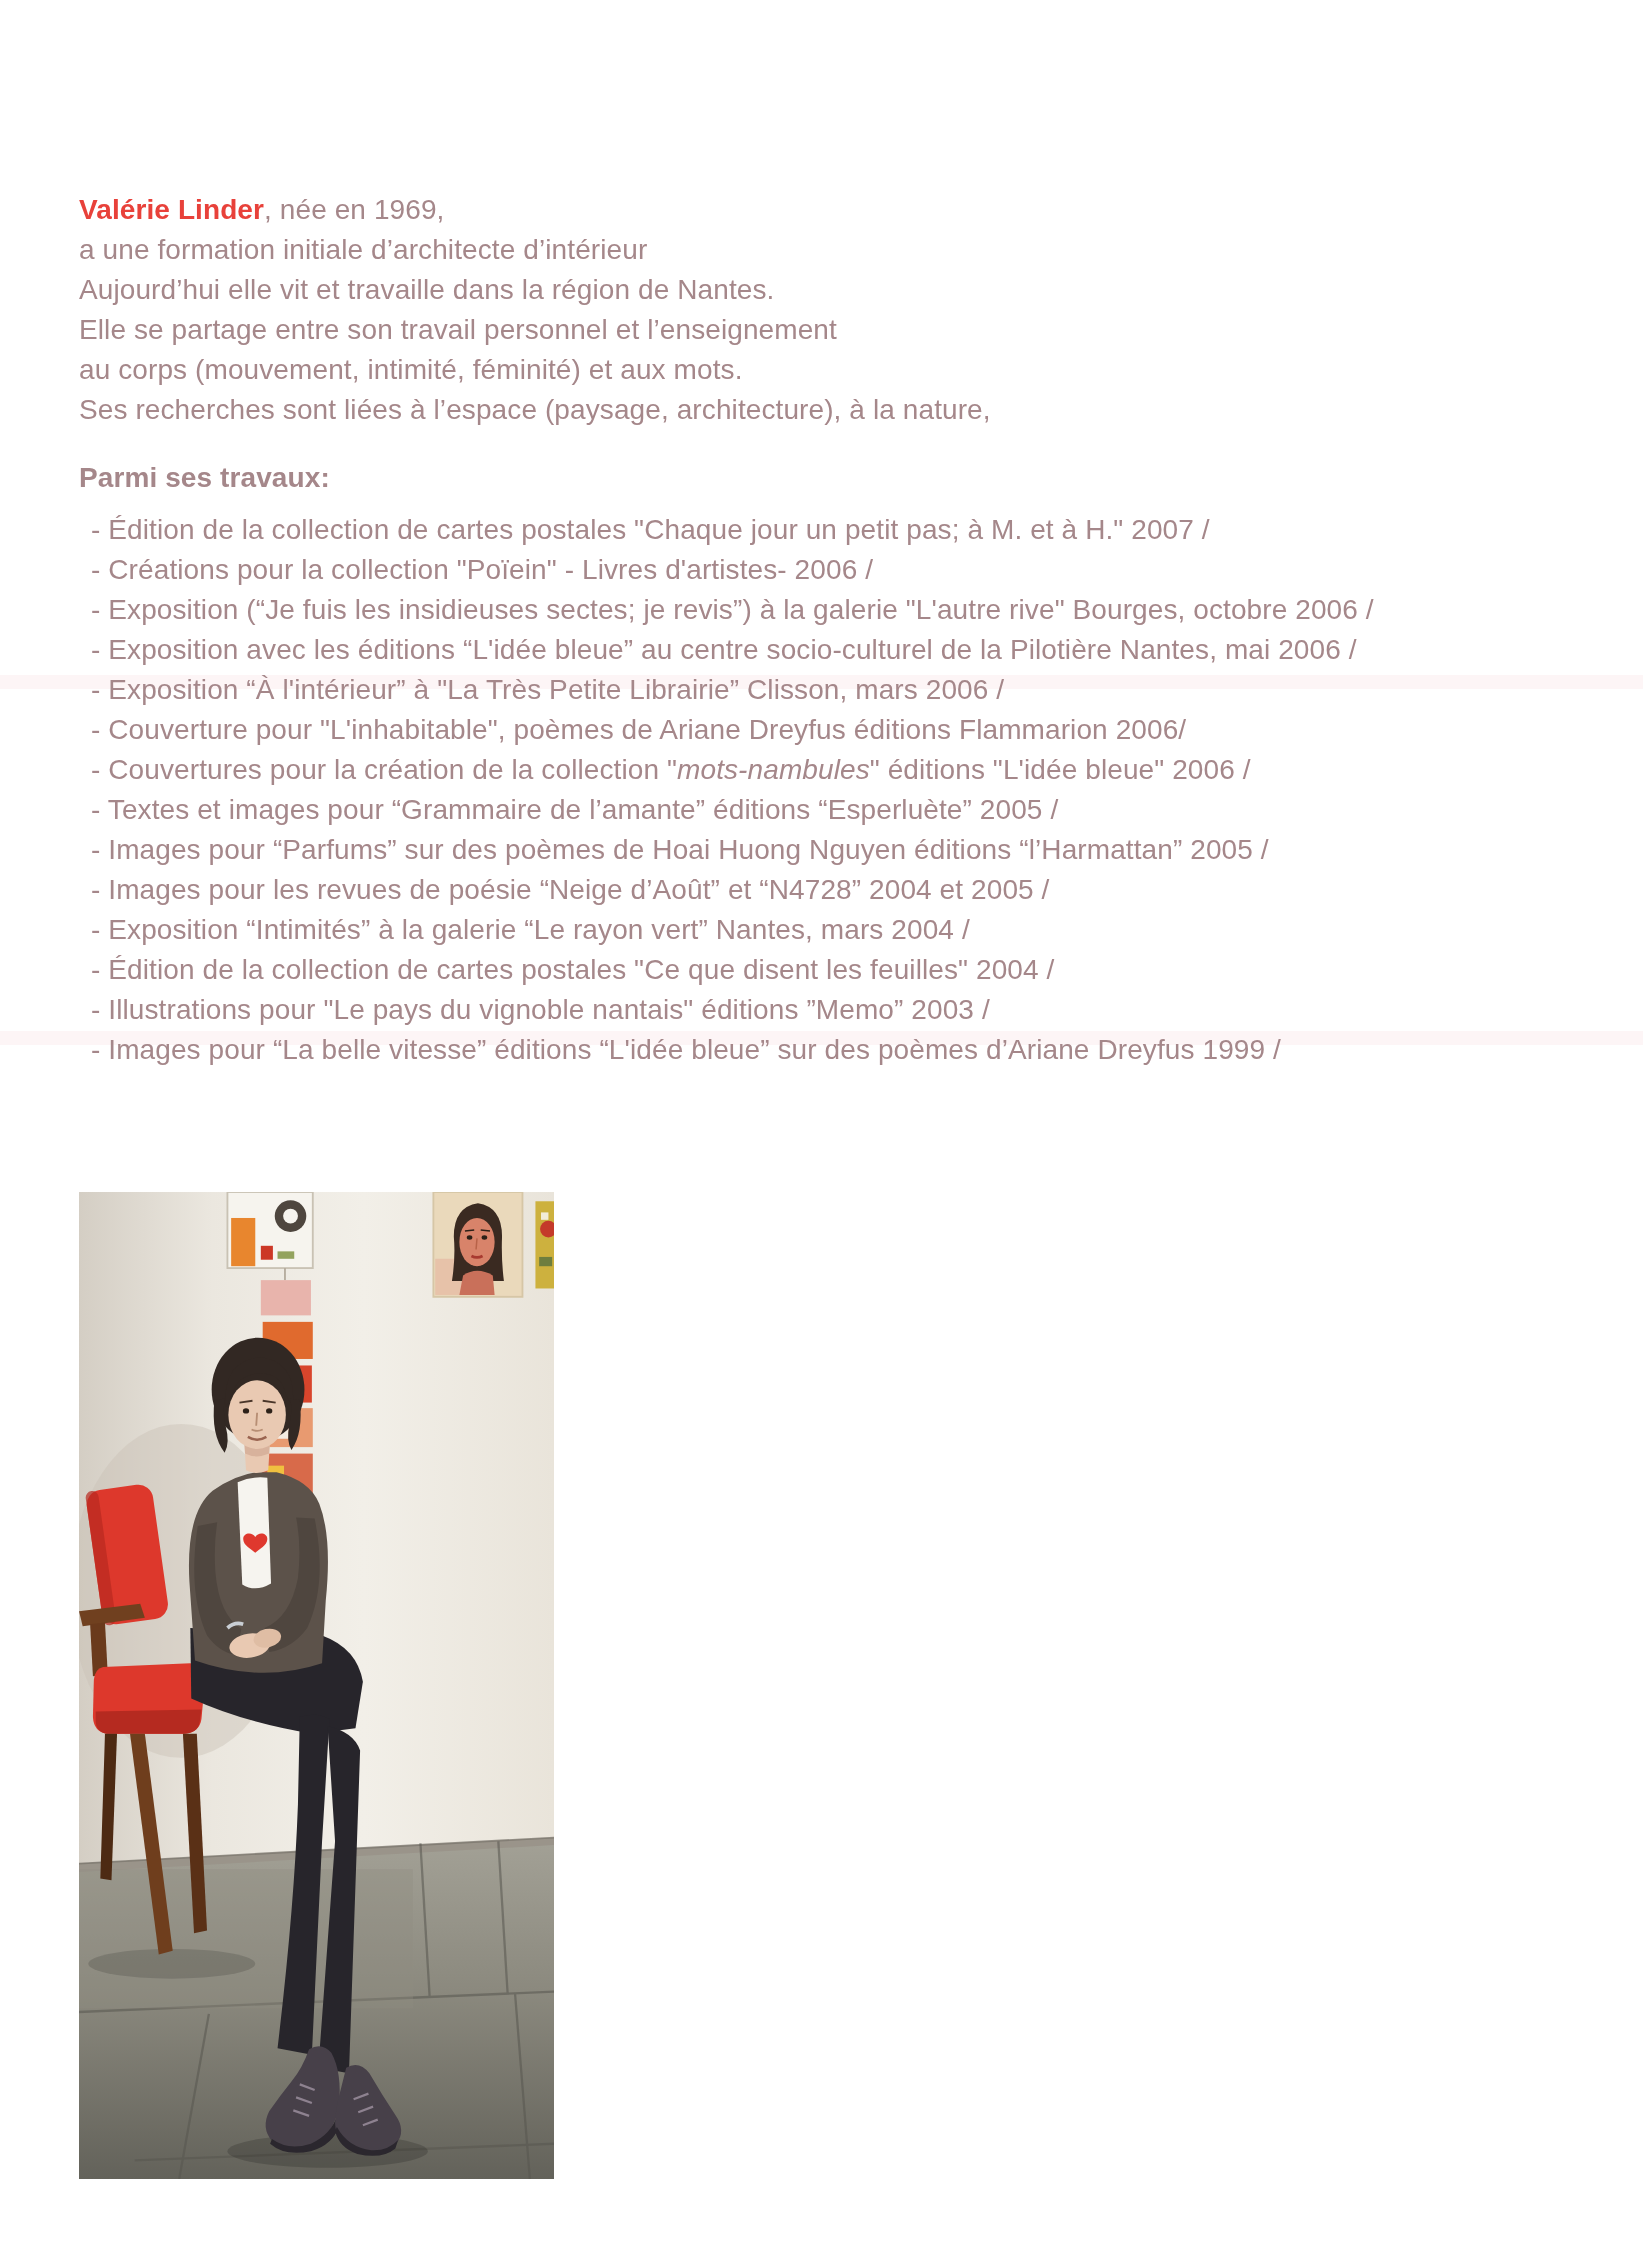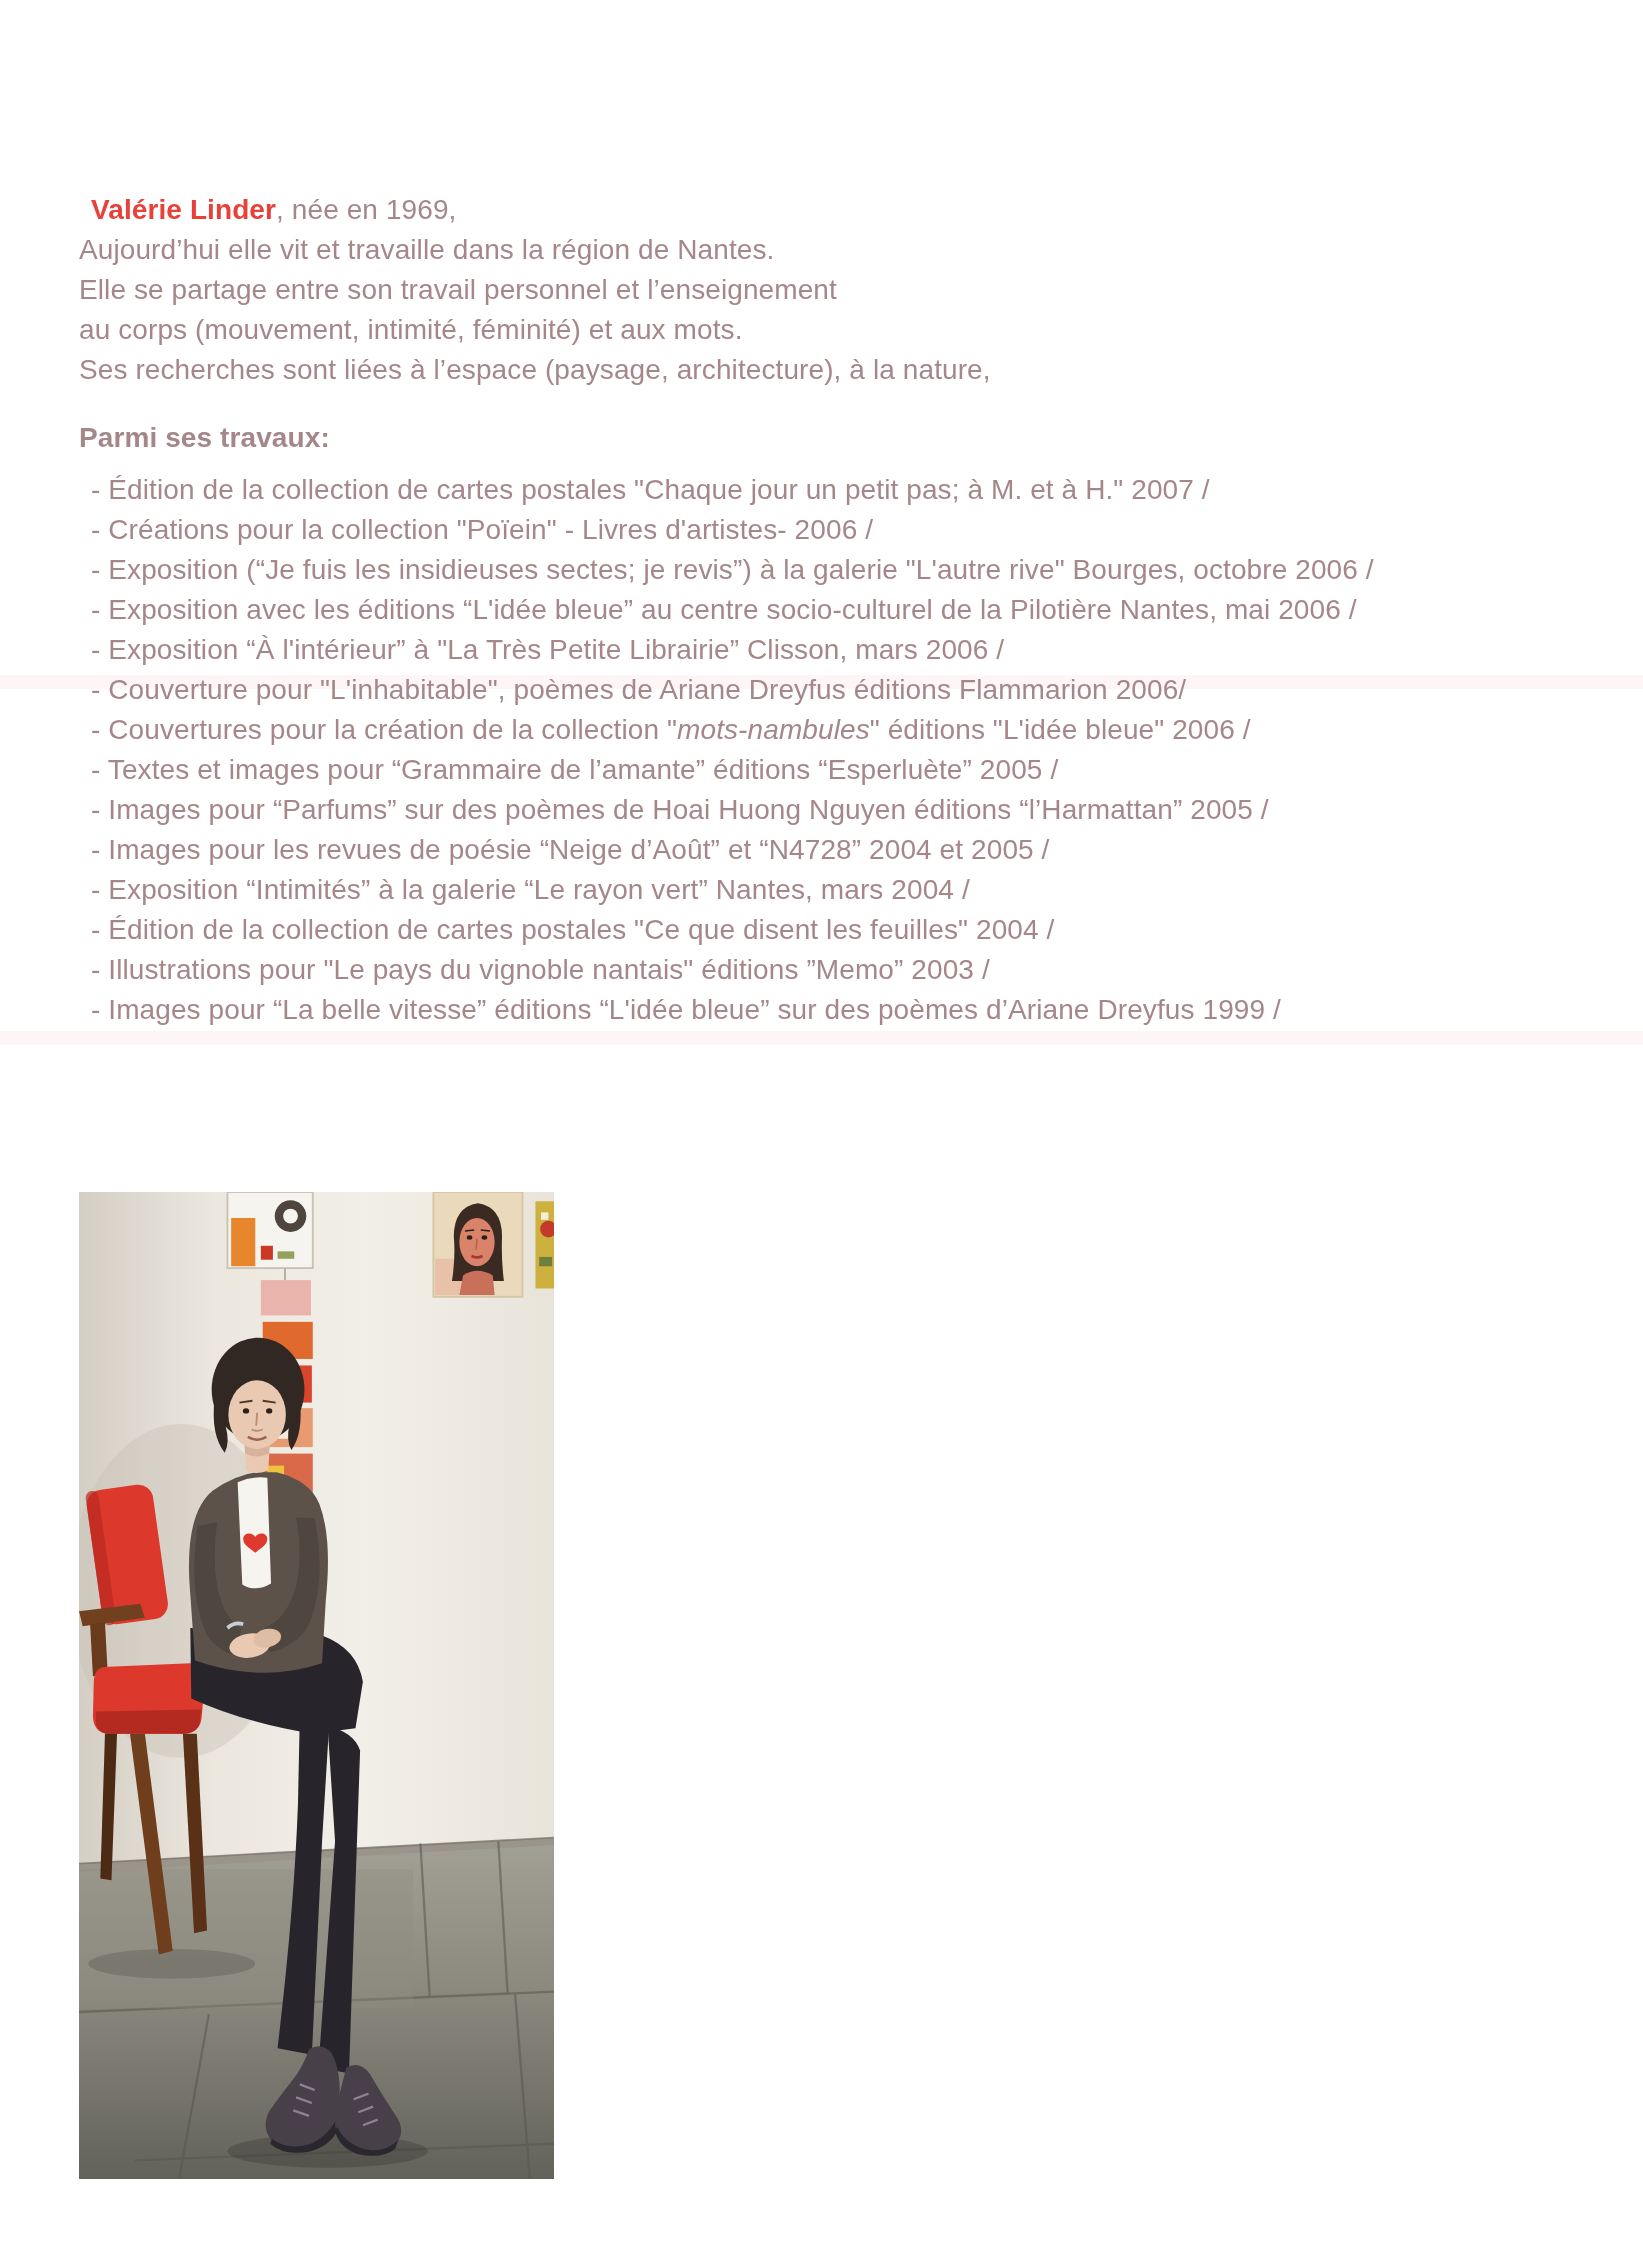--- a/index.html
+++ b/index.html
@@ -16,41 +16,42 @@
   }
   .band-1{top:675px;}
   .band-2{top:1031px;}
   .content{
     position:absolute;left:79px;top:162px;width:1447px;
     color:var(--text-mauve,#a5878a);
     font-size:28px;line-height:40px;
     letter-spacing:0.1px;
   }
   .intro .line{display:block;}
-  .intro strong{color:var(--accent-red,#e8413a);font-weight:700;margin-left:12px;}
+  .intro strong{color:var(--accent-red,#e8413a);font-weight:700;}
   .works-heading{font-weight:700;margin:16px 0 0 0;}
   .works-list{list-style:none;margin:12px;padding:0;}
   .works-list li{display:block;}
   .works-list em{font-style:italic;}
   .photo{
     position:absolute;left:79px;top:1192px;width:475px;height:987px;
   }
   .photo svg{display:block;width:100%;height:100%;}
 </style>
 </head>
 <body>
 
 <div class="page">
 
   <div class="scan-band band-1"></div>
   <div class="scan-band band-2"></div>
 
   <div class="content">
     <p class="intro">
       <span class="line"><strong>Valérie Linder</strong><span>, née en 1969,</span></span>
+      <span class="line">a une formation initiale d’architecte d’intérieur</span>
       <span class="line">Aujourd’hui elle vit et travaille dans la région de Nantes.</span>
       <span class="line">Elle se partage entre son travail personnel et l’enseignement</span>
       <span class="line">au corps (mouvement, intimité, féminité) et aux mots.</span>
       <span class="line">Ses recherches sont liées à l’espace (paysage, architecture), à la nature,</span>
     </p>
     <p class="works-heading">Parmi ses travaux:</p>
     <ul class="works-list">
       <li>- Édition de la collection de cartes postales "Chaque jour un petit pas; à M. et à H." 2007 /</li>
       <li>- Créations pour la collection  "Poïein" - Livres d'artistes- 2006 /</li>
       <li>- Exposition (“Je fuis les insidieuses sectes; je revis”) à la galerie "L'autre rive" Bourges, octobre 2006 /</li>

